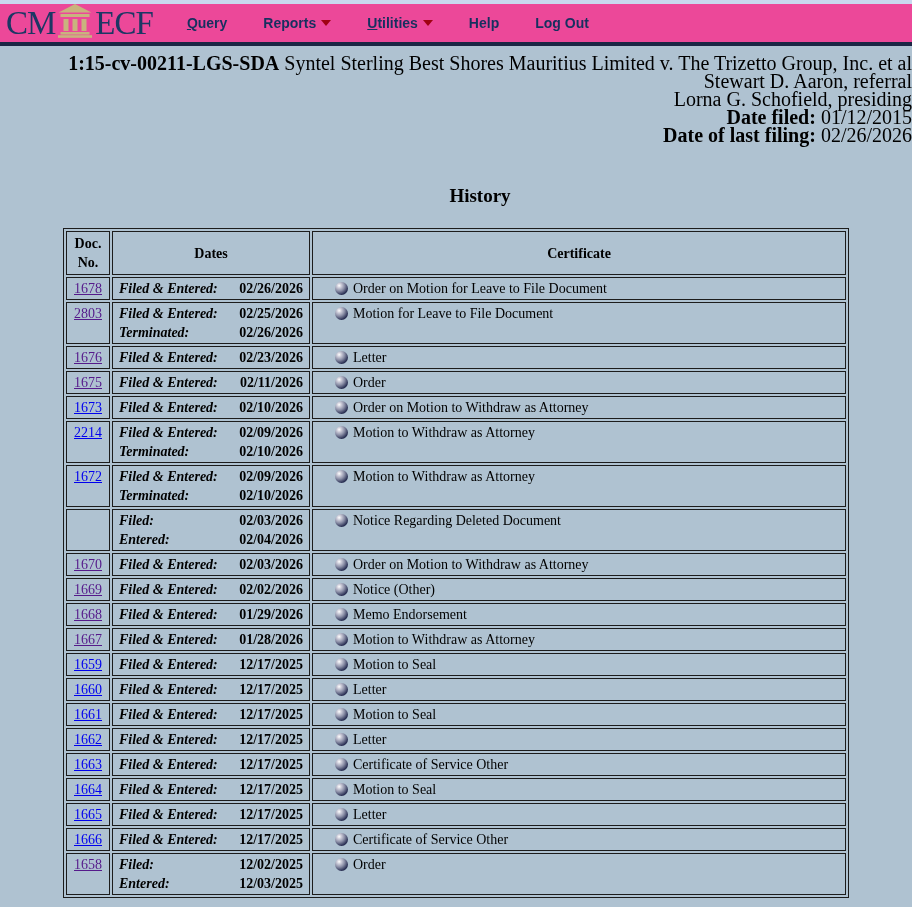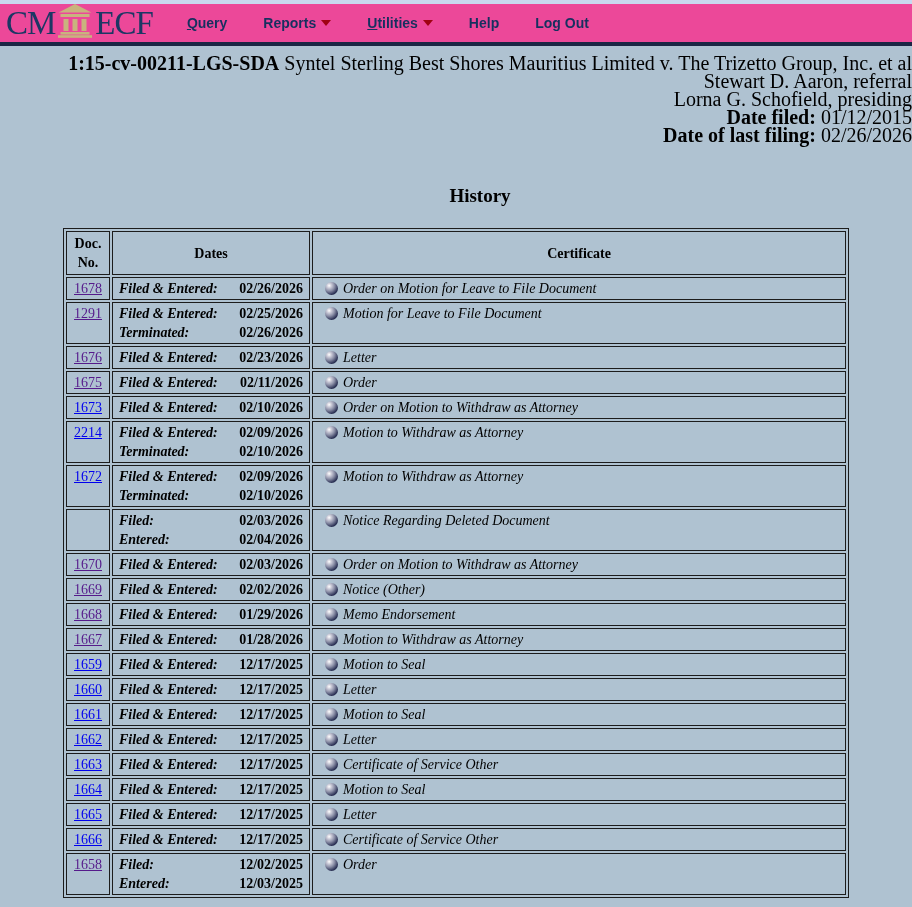--- a/index.html
+++ b/index.html
@@ -33,21 +33,21 @@
 
   
   table.hist { width:786px; margin:21px auto 0 auto; border-collapse:separate;
                border-spacing:2px; border:1px solid #1c1c1c; }
   table.hist th, table.hist td { border:1px solid #1c1c1c; font-size:14px; line-height:19px; }
   table.hist th { font-weight:bold; text-align:center; padding:2px 4px; height:34px; vertical-align:middle; }
   .col-doc  { width:34px; }
   .col-dates{ width:188px; }
   td.doc-cell   { text-align:center; vertical-align:top; padding:1px 4px; }
   td.dates-cell { vertical-align:top; padding:1px 6px;font-weight:bold; }
-  td.desc-cell  { vertical-align:top; padding:1px 12px;font-style:italic; }
+  td.desc-cell  { vertical-align:top; padding:1px 22px; }
   .date-line { display:flex; justify-content:space-between; }
   .date-label { font-style:italic; }
   .date-value { font-style:normal; }
 
   a.doclink { text-decoration:underline; cursor:pointer; }
   a.doclink.unvisited { color:#0000EE; }
   a.doclink.visited  { color:#551A8B; }
 
   .ball-icon { display:inline-block; width:13px; height:13px; border-radius:50%;
                vertical-align:-2px; margin-right:5px; cursor:pointer;
@@ -122,21 +122,21 @@
         <td class="doc-cell"><a class="doclink visited">1678</a></td>
         <td class="dates-cell">
           <div class="date-line">
             <span class="date-label">Filed &amp; Entered:</span>
             <span class="date-value">02/26/2026</span>
           </div>
         </td>
         <td class="desc-cell"><span class="ball-icon"></span><span class="desc-text">Order on Motion for Leave to File Document</span></td>
       </tr>
       <tr>
-        <td class="doc-cell"><a class="doclink visited">1291</a></td>
+        <td class="doc-cell"><a class="doclink visited">2803</a></td>
         <td class="dates-cell">
           <div class="date-line">
             <span class="date-label">Filed &amp; Entered:</span>
             <span class="date-value">02/25/2026</span>
           </div>
           <div class="date-line">
             <span class="date-label">Terminated:</span>
             <span class="date-value">02/26/2026</span>
           </div>
         </td>

